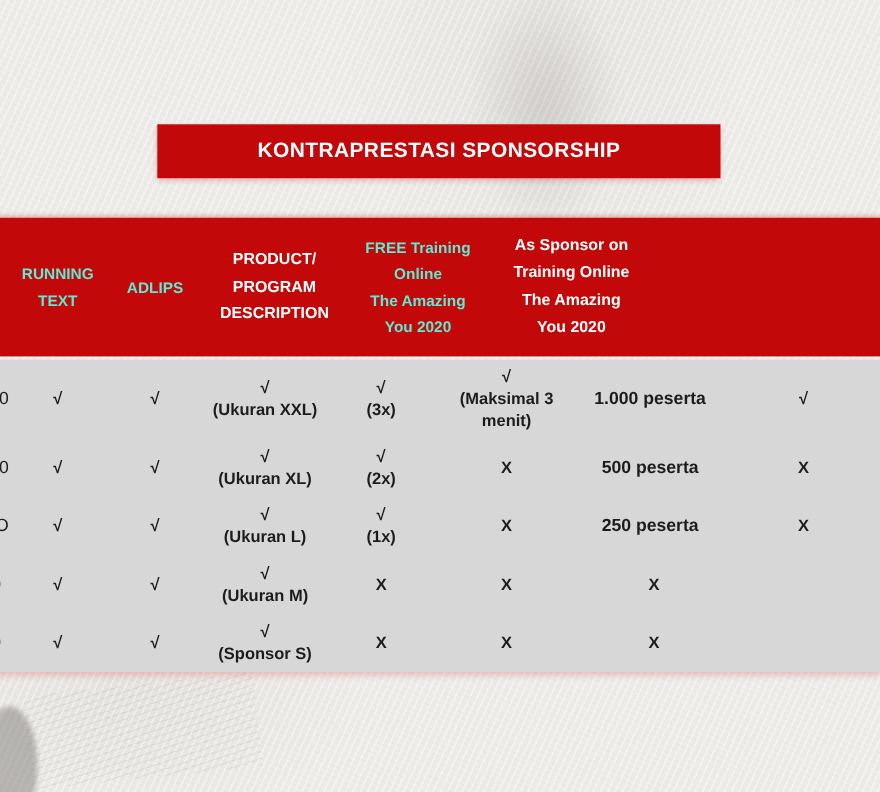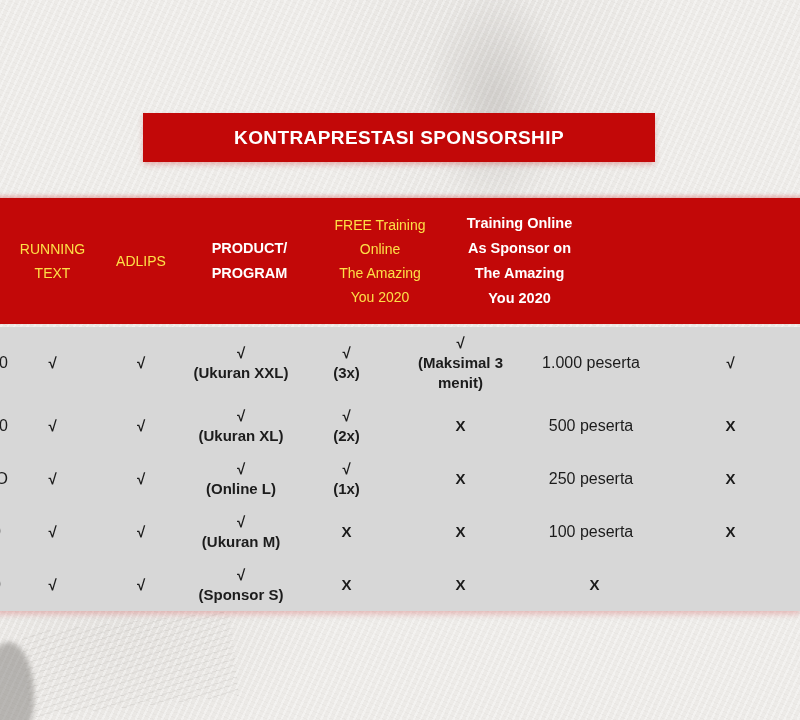--- a/index.html
+++ b/index.html
@@ -73,24 +73,24 @@
   .trow { display: flex; }
   .cell {
     display: flex;
     flex-direction: column;
     justify-content: center;
     align-items: center;
     text-align: center;
     box-sizing: border-box;
   }
   .hcell { line-height: 1.72; }
-  .hcell.dark  { color: #fde047; font-weight: 400; font-size: 14px; }
+  .hcell.dark  { color: #5eead4; font-weight: 700; font-size: 14px; }
   .hcell.white { color: #ffffff; font-weight: bold; font-size: 14.5px; }
   .bcell { color: #1c1c1c; font-weight: bold; font-size: 15px; line-height: 1.32; }
-  .bcell.regular { font-weight: 400; font-size: 16px; }
+  .bcell.regular { font-weight: 700; font-size: 16px; }
   .bcell.price {
     align-items: flex-end;
     font-weight: 400; font-size: 16px;
     padding-right: 2px;
   }
   .bcell.price.price-shift { padding-right: 9px; }
 </style>
 </head>
 <body>
 
@@ -106,30 +106,31 @@
       <div class="cell hcell dark" style="width: 85px;">
         <div>RUNNING</div>
         <div>TEXT</div>
       </div>
       <div class="cell hcell dark" style="width: 92px;">
         <div>ADLIPS</div>
       </div>
       <div class="cell hcell white" style="width: 125px;">
         <div>PRODUCT/</div>
         <div>PROGRAM</div>
+        <div>DESCRIPTION</div>
       </div>
       <div class="cell hcell dark" style="width: 136px;">
         <div>FREE Training</div>
         <div>Online</div>
         <div>The Amazing</div>
         <div>You 2020</div>
       </div>
       <div class="cell hcell white" style="width: 143px;">
+        <div>As Sponsor on</div>
         <div>Training Online</div>
-        <div>As Sponsor on</div>
         <div>The Amazing</div>
         <div>You 2020</div>
       </div>
     </div>
   <div class="tbody">
       <div class="trow" style="height: 72px;">
         <div class="cell bcell price" style="width: 42px;">
           <div>0</div>
         </div>
         <div class="cell bcell" style="width: 85px;">
@@ -191,21 +192,21 @@
           <div>O</div>
         </div>
         <div class="cell bcell" style="width: 85px;">
           <div>√</div>
         </div>
         <div class="cell bcell" style="width: 92px;">
           <div>√</div>
         </div>
         <div class="cell bcell" style="width: 108px;">
           <div>√</div>
-          <div>(Online L)</div>
+          <div>(Ukuran L)</div>
         </div>
         <div class="cell bcell" style="width: 103px;">
           <div>√</div>
           <div>(1x)</div>
         </div>
         <div class="cell bcell" style="width: 125px;">
           <div>X</div>
         </div>
         <div class="cell bcell regular" style="width: 136px; justify-content: center;">
           <div>250 peserta</div>
@@ -227,23 +228,20 @@
         <div class="cell bcell" style="width: 108px;">
           <div>√</div>
           <div>(Ukuran M)</div>
         </div>
         <div class="cell bcell" style="width: 103px;">
           <div>X</div>
         </div>
         <div class="cell bcell" style="width: 125px;">
           <div>X</div>
         </div>
-        <div class="cell bcell regular" style="width: 136px;">
-          <div>100 peserta</div>
-        </div>
         <div class="cell bcell" style="width: 143px;">
           <div>X</div>
         </div>
       </div>
       <div class="trow" style="height: 53px;">
         <div class="cell bcell price price-shift" style="width: 42px;">
           <div>0</div>
         </div>
         <div class="cell bcell" style="width: 85px;">
           <div>√</div>

